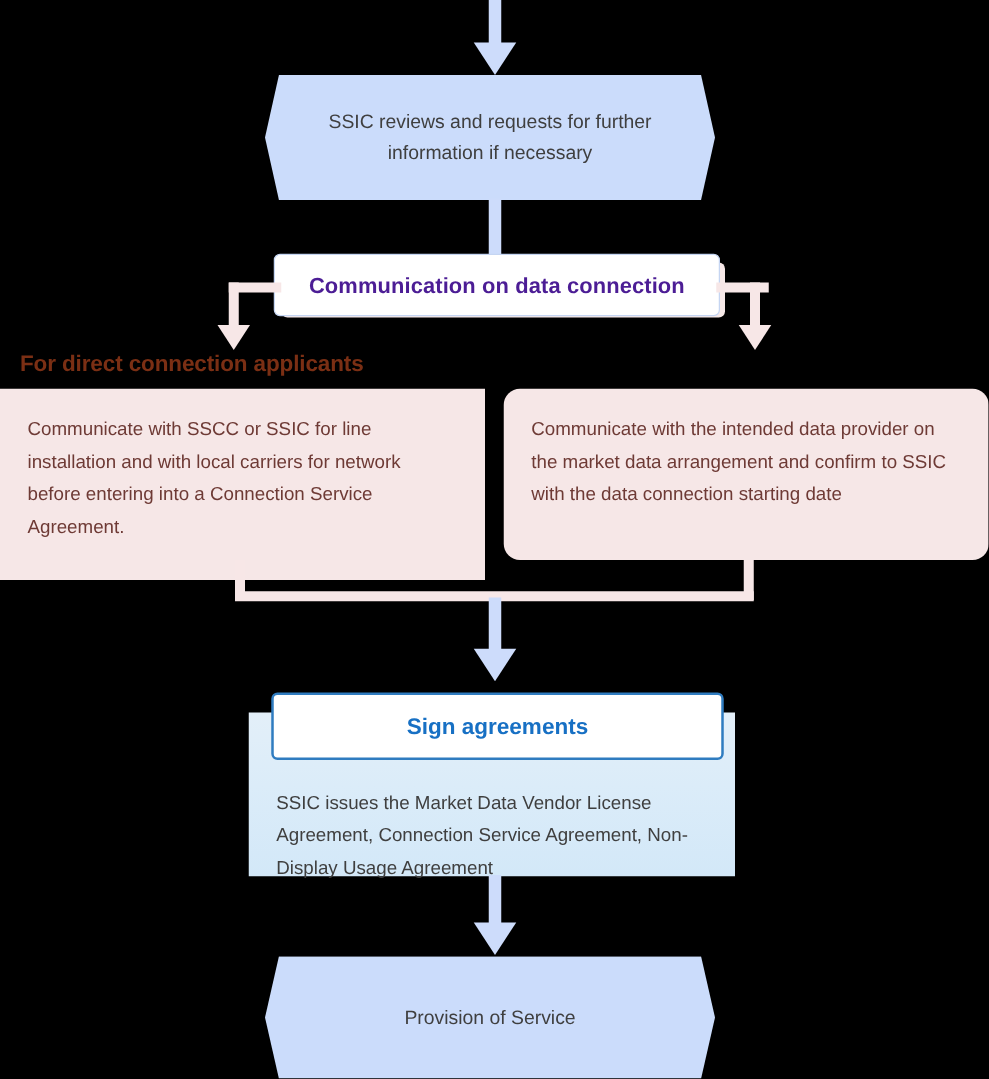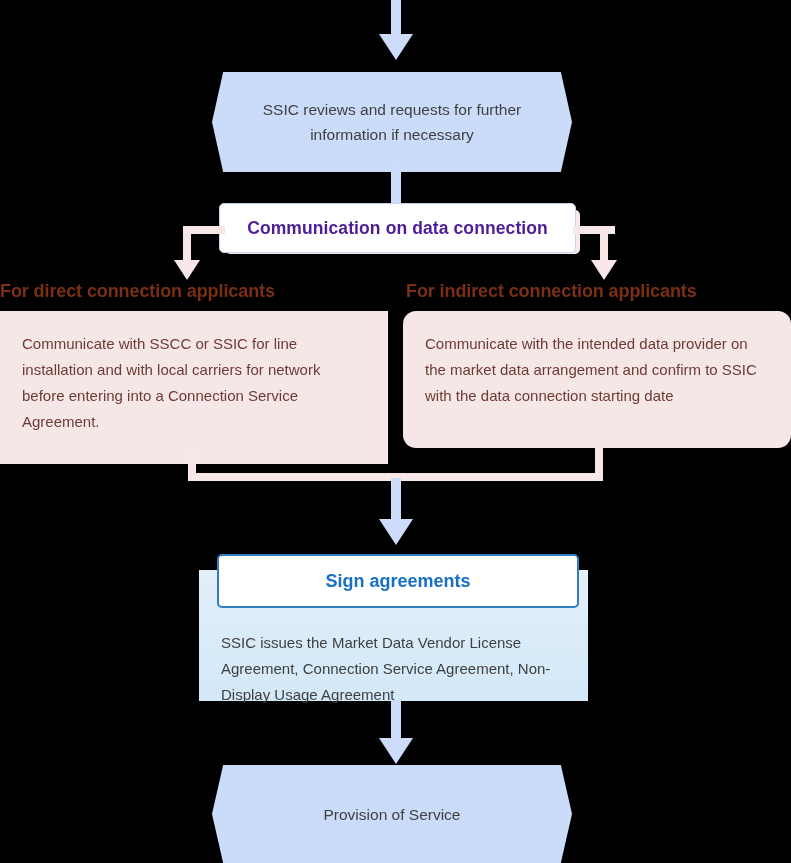--- a/index.html
+++ b/index.html
@@ -79,20 +79,21 @@
     letter-spacing: .1px;
   }
 
   
   .branch-header {
     color: #7b2f14;
     font-size: 18px;
     font-weight: bold;
     letter-spacing: -0.1px;
     white-space: nowrap;
+    margin-left: 16px;
   }
 
   
   .pink-panel {
     background: #f6e7e7;
     box-sizing: border-box;
     padding: 20px 22px 14px 22px;
   }
   .pink-text {
     color: #6e3a35;
@@ -126,41 +127,40 @@
   }
 </style>
 </head>
 <body>
 
 <div id="flow-root">
 
   <div class="abs conn-line-blue" style="left:391px; top:0px; width:10px; height:36px;"></div>
   <div class="abs arrow-blue-down" style="left:379px; top:34px;"></div>
 
-  <div class="abs hexagon" style="left:212px; top:72px; width:360px; height:100px;">
+  <div class="abs hexagon" style="left:212px; top:60px; width:360px; height:100px;">
     <span class="hex-text">SSIC reviews and requests for further information if necessary</span>
   </div>
 
   <div class="abs conn-line-blue" style="left:391px; top:159px; width:10px; height:48px;"></div>
 
   <div class="abs comm-shadow" style="left:225px; top:210px; width:355px; height:44px;"></div>
   <div class="abs comm-box" style="left:219px; top:203px; width:355px; height:48px;">
     <span class="comm-title">Communication on data connection</span>
   </div>
 
   <div class="abs conn-line-pink" style="left:183px; top:226px; width:42px; height:8px;"></div>
   <div class="abs conn-line-pink" style="left:183px; top:226px; width:8px; height:36px;"></div>
   <div class="abs arrow-pink-down" style="left:174px; top:260px;"></div>
 
   <div class="abs conn-line-pink" style="left:573px; top:226px; width:42px; height:8px;"></div>
   <div class="abs conn-line-pink" style="left:600px; top:226px; width:8px; height:36px;"></div>
   <div class="abs arrow-pink-down" style="left:591px; top:260px;"></div>
 
   <div class="abs branch-header" style="left:0px; top:281px;">For direct connection applicants</div>
-  <div class="abs branch-header" style="left:406px; top:281px;">For indirect connection applicants</div>
 
   <div class="abs pink-panel" style="left:0px; top:311px; width:388px; height:153px;">
     <div class="pink-text">Communicate with SSCC or SSIC for line installation and with local carriers for network before entering into a Connection Service Agreement.</div>
   </div>
 
   <div class="abs pink-panel" style="left:403px; top:311px; width:388px; height:137px;border-radius:13px;">
     <div class="pink-text">Communicate with the intended data provider on the market data arrangement and confirm to SSIC with the data connection starting date</div>
   </div>
 
   <div class="abs conn-line-pink" style="left:188px; top:448px; width:8px; height:32px;"></div>

